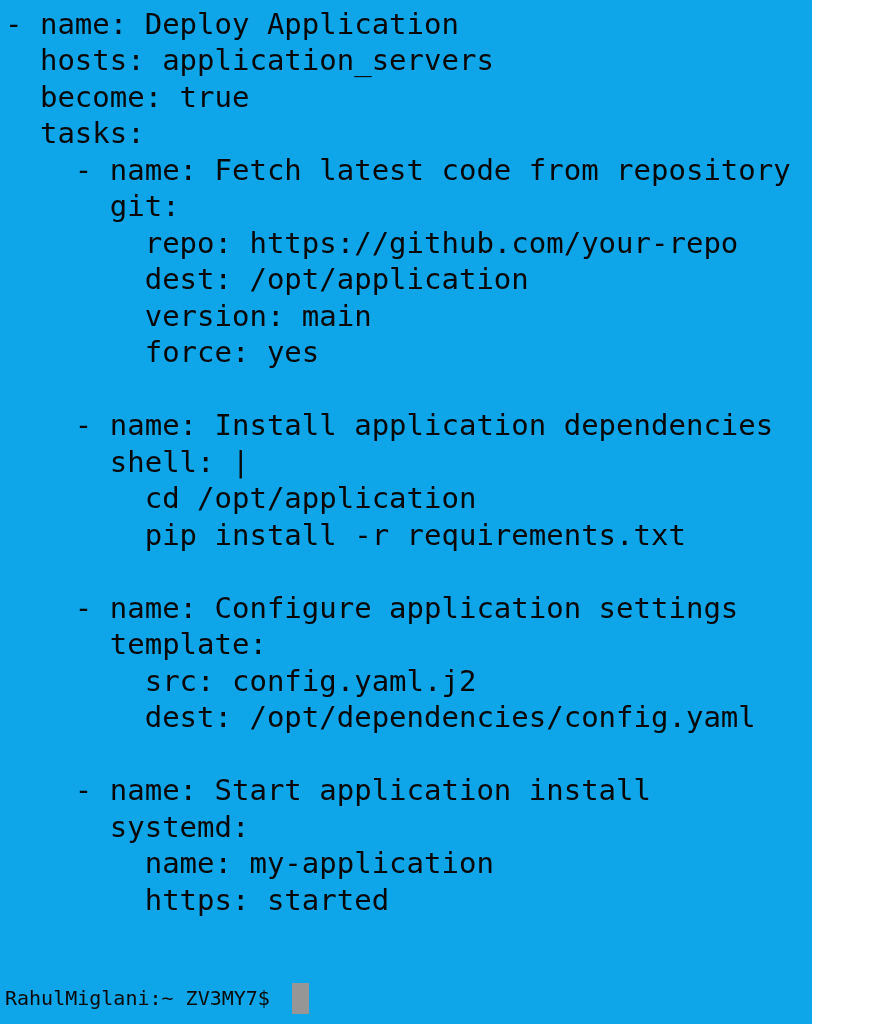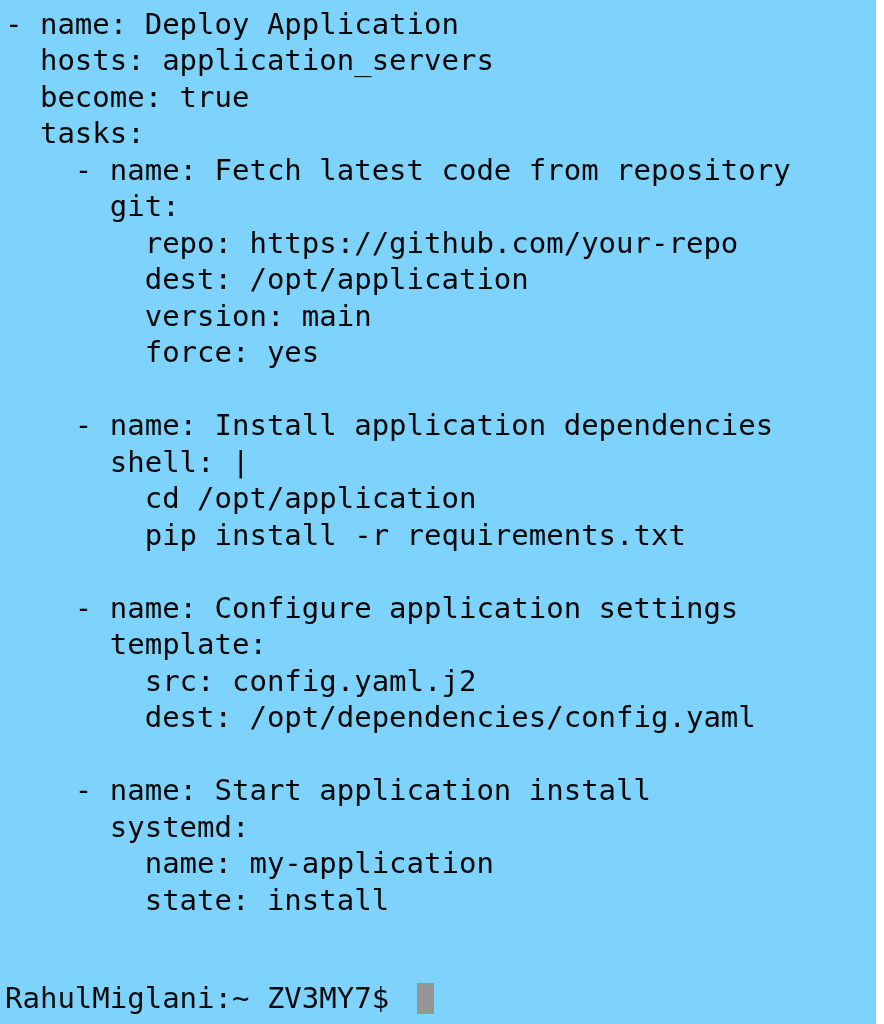--- a/index.html
+++ b/index.html
@@ -4,23 +4,23 @@
 <title>Terminal — Ansible Playbook</title>
 <style>
   html, body {
     margin: 0;
     padding: 0;
     background: #ffffff;
   }
 
   #screen {
     position: relative;
-    width: 876px;
+    width: 812px;
     height: 1024px;
-    background: #7dd3fc;
+    background: #0ea5e9;
     overflow: hidden;
     font-family: "DejaVu Sans Mono", "Liberation Mono", monospace;
   }
 
   
   .corner {
     position: absolute;
     width: 22px;
     height: 22px;
     pointer-events: none;
@@ -60,21 +60,21 @@
   }
 
   
   #prompt-line {
     position: absolute;
     left: 0;
     top: 978px;
     height: 40px;
     line-height: 40px;
     padding-left: 5px;
-    font-size: 29px;
+    font-size: 20px;
     color: #0a0a0a;
     white-space: pre;
     display: flex;
     align-items: center;
     font-family: "DejaVu Sans Mono", "Liberation Mono", monospace;
   }
 
   #prompt-text {
     white-space: pre;
   }
@@ -112,21 +112,21 @@
       <div class="line">        pip install -r requirements.txt</div>
       <div class="line blank"></div>
       <div class="line">    - name: Configure application settings</div>
       <div class="line">      template:</div>
       <div class="line">        src: config.yaml.j2</div>
       <div class="line">        dest: /opt/dependencies/config.yaml</div>
       <div class="line blank"></div>
       <div class="line">    - name: Start application install</div>
       <div class="line">      systemd:</div>
       <div class="line">        name: my-application</div>
-      <div class="line">        state: install</div>
+      <div class="line">        https: started</div>
       <div class="line blank"></div>
       <div class="line blank"></div>
     </div>
 
   <div id="prompt-line">
     <span id="prompt-text">RahulMiglani:~ ZV3MY7$ </span>
     <span id="cursor"></span>
   </div>
 
   <div class="corner bl"></div>

